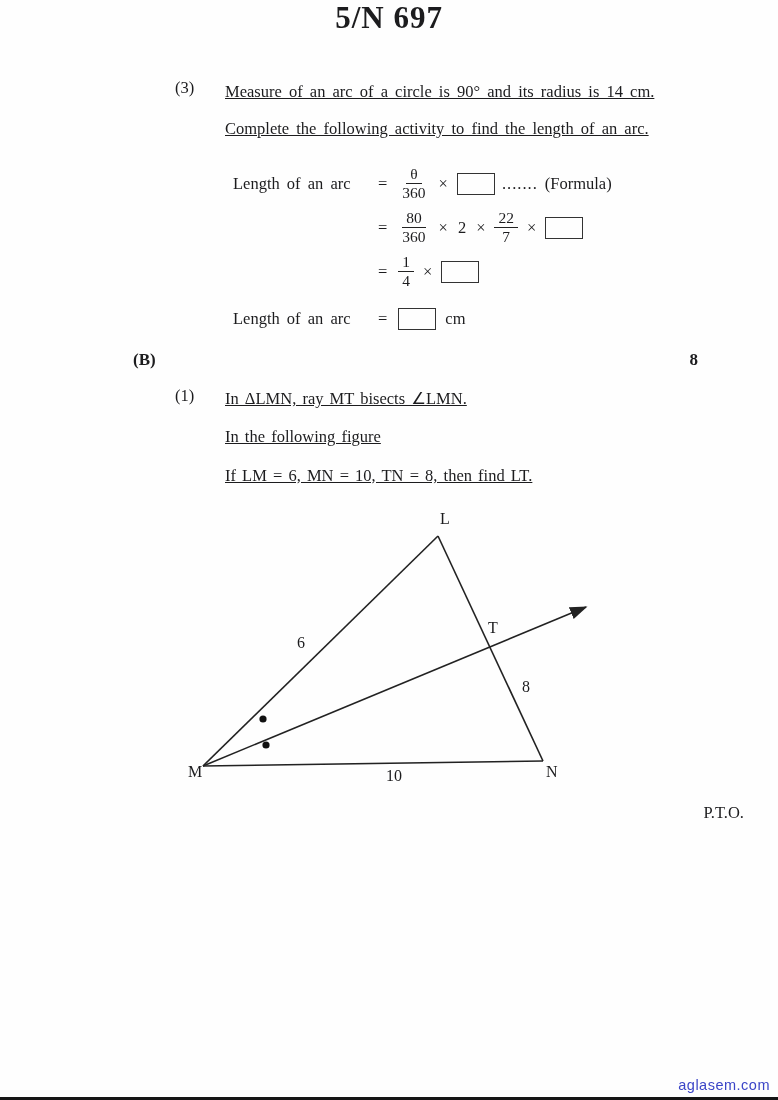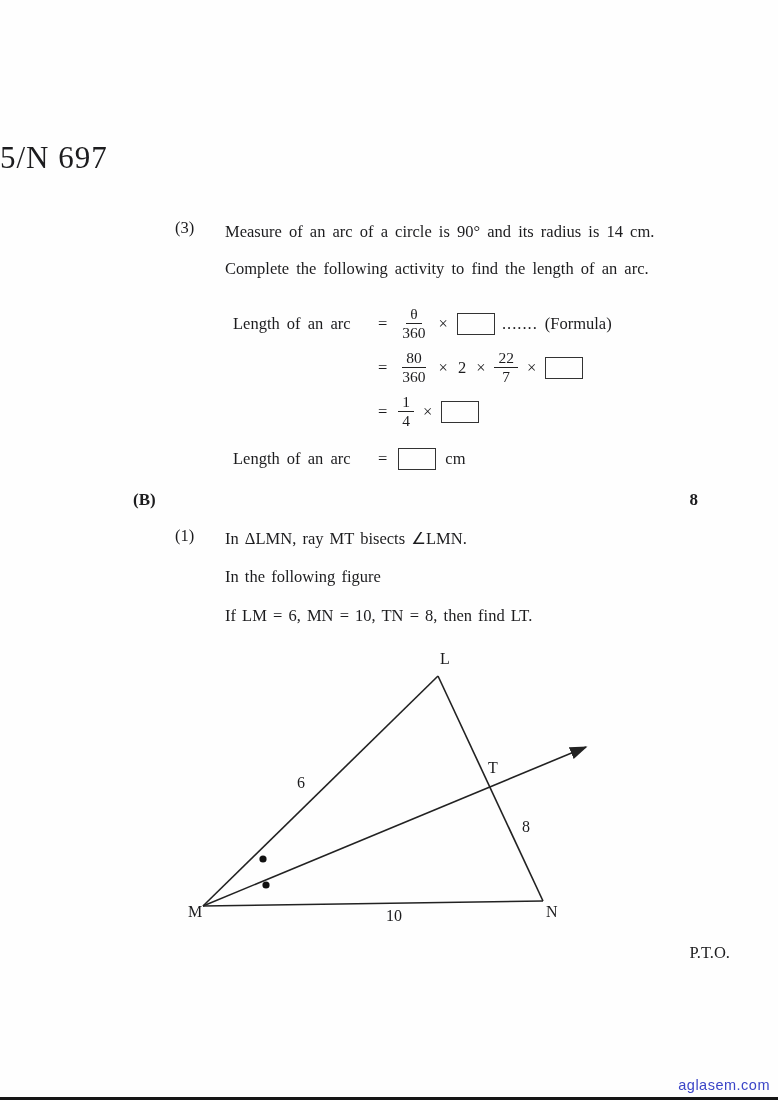--- a/index.html
+++ b/index.html
@@ -3,28 +3,28 @@
 <meta charset="utf-8">
 <style>
   * { margin:0; padding:0; box-sizing:border-box; }
   html,body { background:#ffffff; }
   .page {
     width:778px; height:1100px; position:relative; overflow:hidden;
     background:#fefefe; color:#1c1c1e;
     font-family:"Liberation Serif", serif; font-size:16.5px;
   }
   .title {
-    padding-top:140px; 
-    font-size:31px; font-weight:normal; letter-spacing:1px;
+    text-align:center;
+    font-size:31px; font-weight:bold; letter-spacing:1px;
   }
   .content { margin-top:42px; padding:0 80px 0 133px; }
   .qrow { display:flex; margin-left:42px; }
   .qnum { width:50px; flex:none; }
   .qbody { flex:1; }
-  .qbody p { margin-bottom:9px; line-height:1.72; word-spacing:3px; }
+  .qbody p { margin-bottom:9px; line-height:1.72; word-spacing:3px;text-decoration:underline; }
   .activity { font-weight:bold; }
 
   .math-block { margin-left:8px; margin-top:18px; }
   .math-row { display:flex; align-items:center; min-height:44px; }
   .math-row.last { min-height:38px; margin-top:6px; }
   .mlhs { width:145px; flex:none; word-spacing:3px; }
   .meq { margin-right:11px; }
   .mtimes { margin:0 9px; }
   .plainnum { margin:0 1px; }
   .frac { display:inline-flex; flex-direction:column; align-items:center; line-height:1.18; font-size:15.5px; }
@@ -39,21 +39,21 @@
   .em-four { font-style:italic; }
 
   .q1 p { margin-bottom:13px; line-height:1.55; word-spacing:2px; }
 
   .figwrap { margin:10px 0 0 148px; }
   svg.figure { display:block; }
   svg.figure line { stroke:#222; stroke-width:1.6; }
   svg.figure circle { fill:#111; }
   svg.figure text { font-family:"Liberation Serif", serif; font-size:16px; fill:#1c1c1e; }
 
-  .pto { text-align:right; padding-right:48px; margin-top:2px; font-size:16.5px; }
+  .pto { text-align:right; padding-right:34px; margin-top:2px; font-size:16.5px; }
 
   .watermark {
     position:absolute; right:8px; bottom:7px;
     font-family:"Liberation Sans", sans-serif; font-size:14.5px;
     letter-spacing:0.5px; color:#3b45c7; cursor:pointer;
   }
   .scan-edge { position:absolute; bottom:0; left:0; width:100%; height:3px; background:#151515; }
 </style>
 </head>
 <body>

